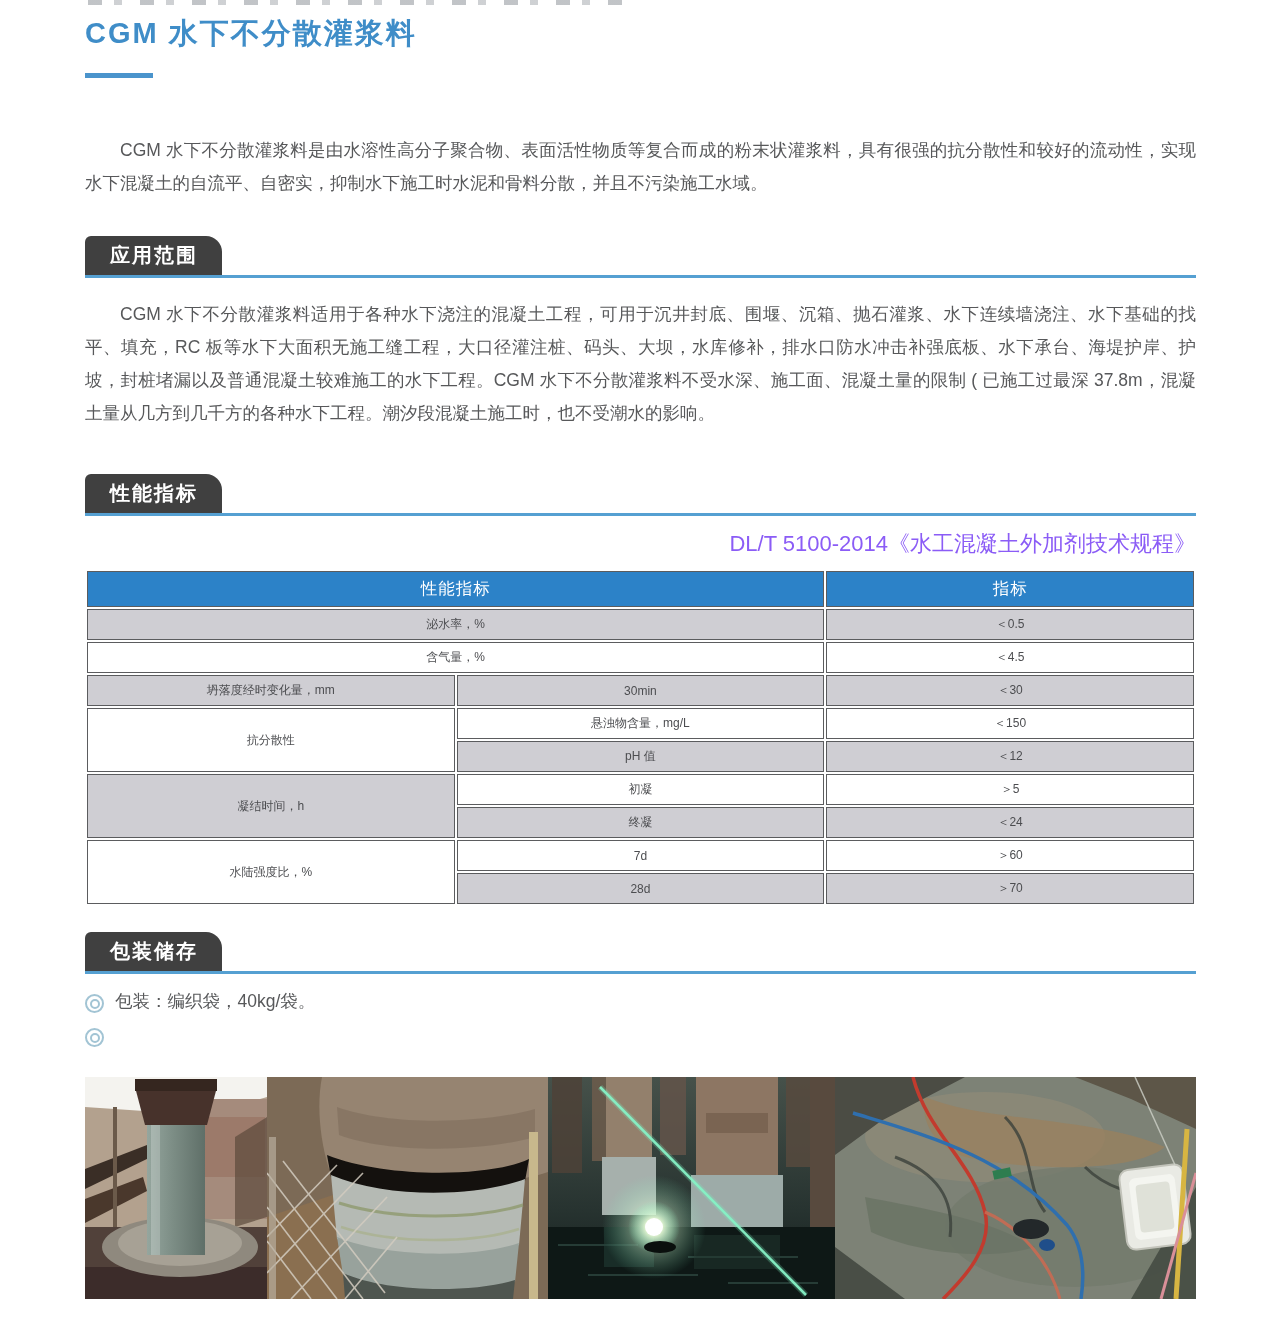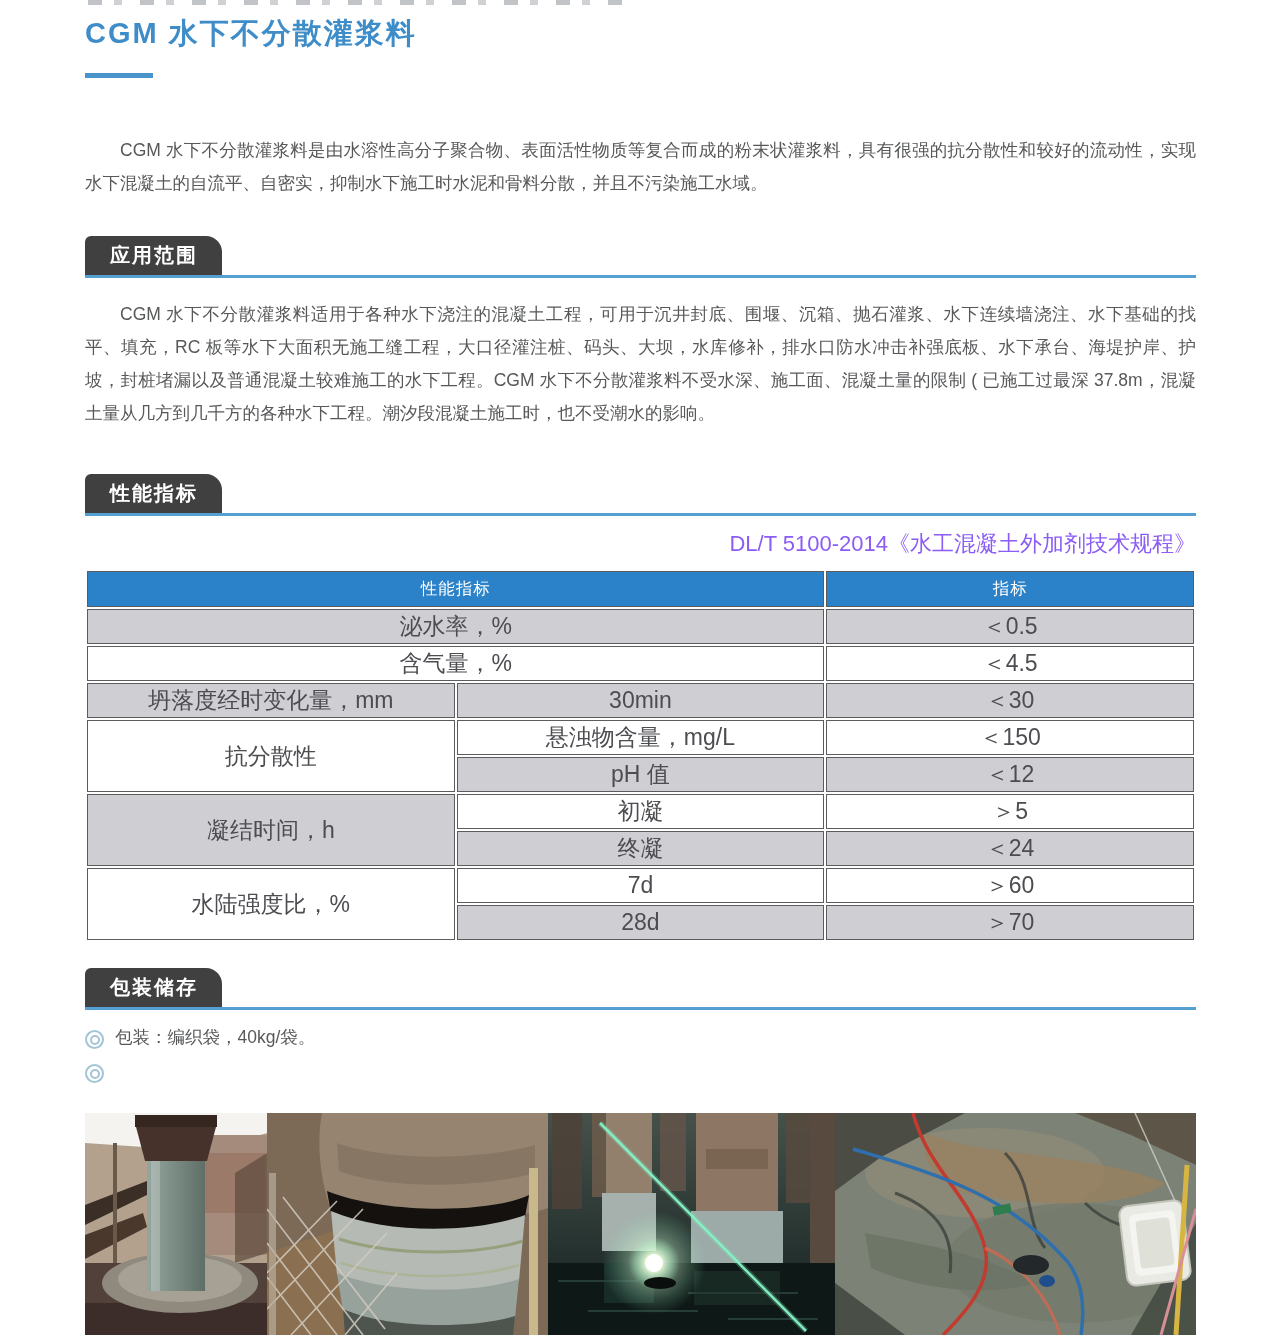--- a/index.html
+++ b/index.html
@@ -41,21 +41,21 @@
   table.perf{
     width:1111px;margin-top:10px;border-collapse:separate;border-spacing:2px;
     background:#fff;table-layout:fixed;
   }
   table.perf th{
     background:#2c82c8;color:#fff;font-weight:normal;font-size:16.5px;
     height:32px;border:1px solid #5b5c5e;text-align:center;letter-spacing:1px;
   }
   table.perf td{
     height:27px;border:1px solid #5b5c5e;text-align:center;
-    font-size:23px;color:#4c4d50;
+    font-size:12px;color:#4c4d50;
   }
   td.bg-g{background:#cfced3;}
   td.bg-w{background:#ffffff;}
 
   
   .bullet-row{display:flex;align-items:flex-end;margin-top:15px;}
   .ring-icon{width:15px;height:15px;border-radius:50%;border:2.5px solid #a2c4d4;
     position:relative;flex:0 0 auto;margin-right:11px;}
   .ring-icon::after{content:'';position:absolute;inset:2.5px;border-radius:50%;border:2px solid #a2c4d4;}
   .bullet-text{font-size:17.5px;color:#57585a;}

